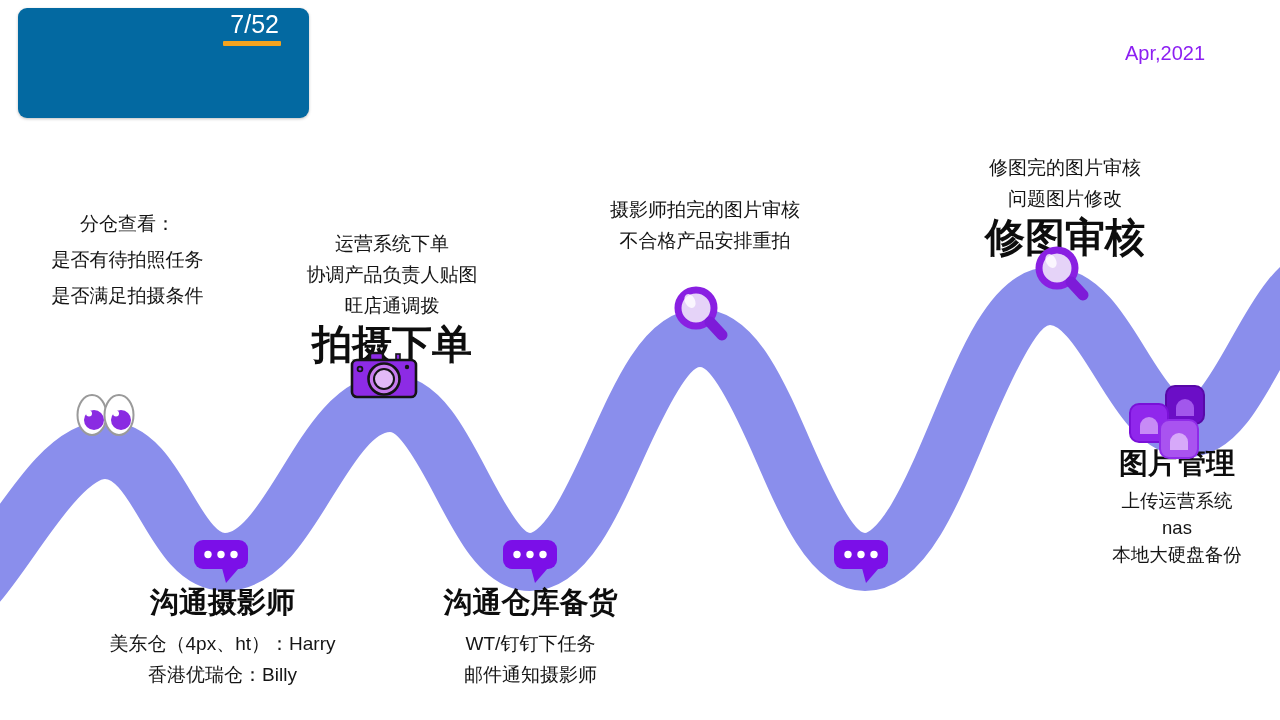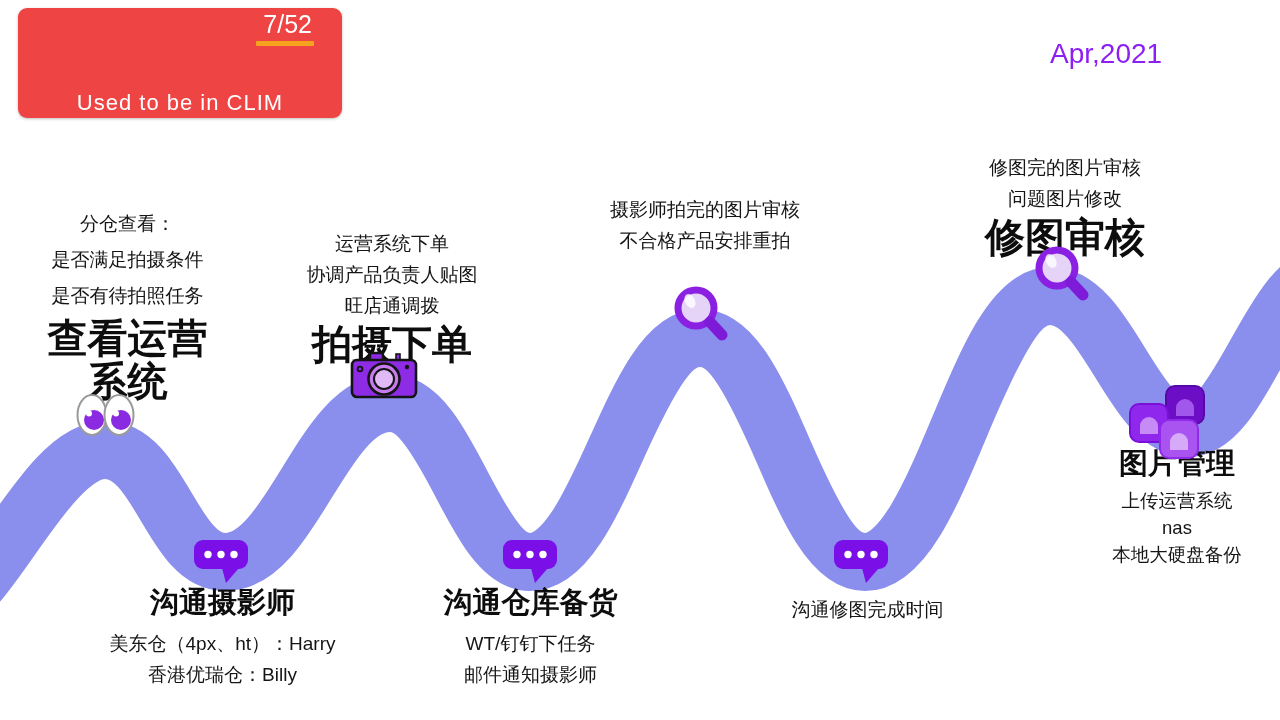--- a/index.html
+++ b/index.html
@@ -4,32 +4,32 @@
 <style>
   html,body{margin:0;padding:0;}
   body{
     width:1280px;height:720px;background:#ffffff;overflow:hidden;position:relative;
     font-family:"Liberation Sans","DejaVu Sans",sans-serif;color:#111;
   }
   .abs{position:absolute;}
 
   
   .header-card{
-    left:18px;top:8px;width:324px;height:110px;background:#ef4444;border-radius:9px;
+    left:18px;top:8px;width:291px;height:110px;background:#0369a1;border-radius:9px;
     box-shadow:0 1px 3px rgba(0,0,0,.25);
   }
   .page-indicator{position:absolute;top:2px;right:30px;color:#fff;font-size:25px;font-weight:500;}
   .indicator-underline{position:absolute;top:33px;right:28px;width:58px;height:5px;background:#f5a31e;border-radius:1px;}
   .slide-title{position:absolute;top:36px;left:0;width:100%;text-align:center;color:#fff;
     font-size:36px;font-weight:600;letter-spacing:7px;}
   .slide-subtitle{position:absolute;top:82px;left:0;width:100%;text-align:center;color:#fff;
     font-size:22px;font-weight:400;letter-spacing:1px;}
 
   
-  .meta-block{left:1050px;top:40px;width:230px;color:#8c1ff2;font-size:28px;line-height:27px;font-weight:500;}
+  .meta-block{left:1050px;top:40px;width:230px;text-align:center;color:#8c1ff2;font-size:20px;line-height:27px;font-weight:500;}
 
   
   .wave-svg{left:0;top:0;}
 
   
   .ms{text-align:center;}
   .ms .notes{font-size:19px;line-height:31px;color:#151515;}
   .ms .title{font-size:40px;line-height:40px;font-weight:700;color:#0d0d0d;}
   .ms-peak .title{margin-top:3px;}
   .ms-valley .title{font-size:29px;line-height:34px;}
@@ -60,36 +60,31 @@
            C 600 562, 632 338, 700 338
            C 768 338, 798 562, 865 562
            C 940 562, 978 296, 1050 296
            C 1108 296, 1132 428, 1188 428
            C 1242 428, 1270 278, 1330 272" fill="none" stroke="#8a8eec" stroke-width="58"></path>
 </svg>
 
 <div class="abs header-card">
   <div class="page-indicator">7/52</div>
   <div class="indicator-underline"></div>
-  <div class="slide-subtitle">Used to be in CLIM</div>
 </div>
 
 <div class="abs meta-block">
   <div>Apr,2021</div>
 </div>
 
 <div id="m0" class="abs ms ms-peak">
   <div class="notes">
     <div>分仓查看：</div>
+    <div>是否有待拍照任务</div>
     <div>是否满足拍摄条件</div>
-    <div>是否有待拍照任务</div>
-  </div>
-  <div class="title">
-    <div>查看运营</div>
-    <div>系统</div>
   </div>
 </div>
 
 <div id="m2" class="abs ms ms-peak">
   <div class="notes">
     <div>运营系统下单</div>
     <div>协调产品负责人贴图</div>
     <div>旺店通调拨</div>
   </div>
   <div class="title">拍摄下单</div>
@@ -121,21 +116,20 @@
 <div id="m3" class="abs ms ms-valley">
   <div class="title">沟通仓库备货</div>
   <div class="notes">
     <div>WT/钉钉下任务</div>
     <div>邮件通知摄影师</div>
   </div>
 </div>
 
 <div id="m5" class="abs ms ms-valley">
   <div class="notes">
-    <div>沟通修图完成时间</div>
   </div>
 </div>
 
 <div id="m7" class="abs ms">
   <div class="title">图片管理</div>
   <div class="notes">
     <div>上传运营系统</div>
     <div>nas</div>
     <div>本地大硬盘备份</div>
   </div>

